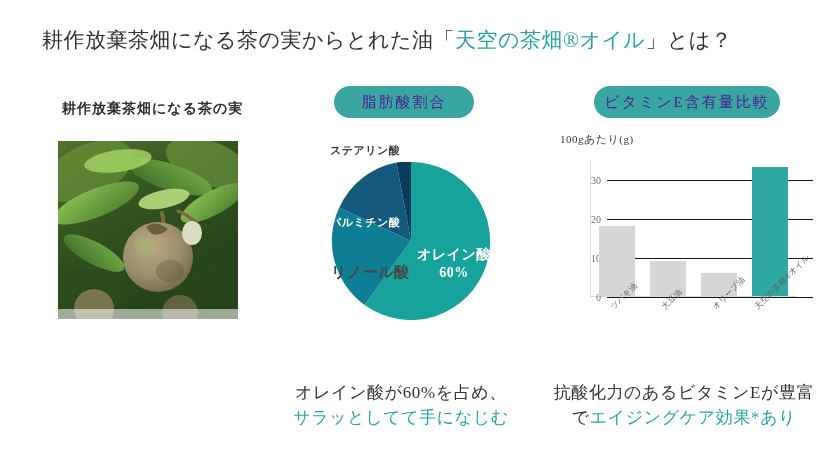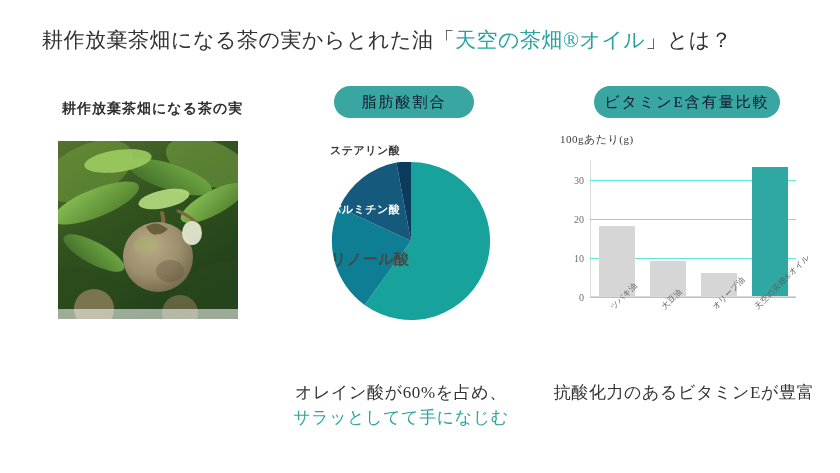--- a/index.html
+++ b/index.html
@@ -53,21 +53,21 @@
   }
   .photo-frame svg { display: block; }
 
   
   .pill {
     position: absolute;
     height: 32px;
     line-height: 32px;
     border-radius: 16px;
     background: #3aa6a2;
-    color: #0f172a;
+    color: #4c1d95;
     text-align: center;
     font-size: 15px;
     letter-spacing: 2px;
     white-space: nowrap;
   }
   .pill-fat {
     left: 334px;
     top: 86px;
     width: 140px;
   }
@@ -98,20 +98,21 @@
   .pie-svg {
     position: absolute;
     left: 14px;
     top: 27px;
   }
   .pie-label {
     position: absolute;
     white-space: nowrap;
     font-weight: bold;
     letter-spacing: 0.5px;
+    margin-top: 13px;
   }
   .lbl-oleic {
     left: 106px;
     top: 98px;
     font-size: 14px;
     color: #ffffff;
     text-align: center;
     line-height: 1.25;
   }
   .lbl-palmitic {
@@ -146,24 +147,24 @@
   }
   .plot {
     position: absolute;
     left: 32px;
     top: 28px;
     width: 206px;
     height: 137px;
   }
   .gridline {
     position: absolute;
-    left: 0;
+    left: 17px;
     width: 206px;
     height: 1px;
-    background: #5eead4;
+    background: #0f172a;
   }
   .axis-base {
     position: absolute;
     left: 0;
     bottom: 0;
     width: 206px;
     height: 1px;
     background: #d9d9d9;
   }
   .axis-left {
@@ -313,20 +314,24 @@
 
     <path d="M86 79 L86 0 A79 79 0 1 1 39.6 142.9 Z" fill="#17A39C"></path>
 
     <path d="M86 79 L39.6 142.9 A79 79 0 0 1 14.3 45.4 Z" fill="#0E7E94"></path>
 
     <path d="M86 79 L14.3 45.4 A79 79 0 0 1 71.4 0.4 Z" fill="#15597D"></path>
 
     <path d="M86 79 L71.4 0.4 A79 79 0 0 1 86 0 Z" fill="#0B3C5D"></path>
   </svg>
 
+  <div class="pie-label lbl-oleic">
+    <span>オレイン酸</span><br>
+    <span>60%</span>
+  </div>
   <div class="pie-label lbl-palmitic">パルミチン酸</div>
   <div class="pie-label lbl-linoleic">リノール酸</div>
 </div>
 
 <div class="bar-wrap">
   <div class="bar-unit">100gあたり(g)</div>
 
   <div class="plot">
     <div class="axis-left"></div>
     <div class="axis-base"></div>
@@ -368,13 +373,14 @@
   </div>
 </div>
 
 <div class="copy copy-left">
   <div>オレイン酸が60%を占め、</div>
   <div class="accent">サラッとしてて手になじむ</div>
 </div>
 
 <div class="copy copy-right">
   <div>抗酸化力のあるビタミンEが豊富</div>
+  <div><span>で</span><span class="accent">エイジングケア効果*あり</span></div>
 </div>
 
 </body></html>

